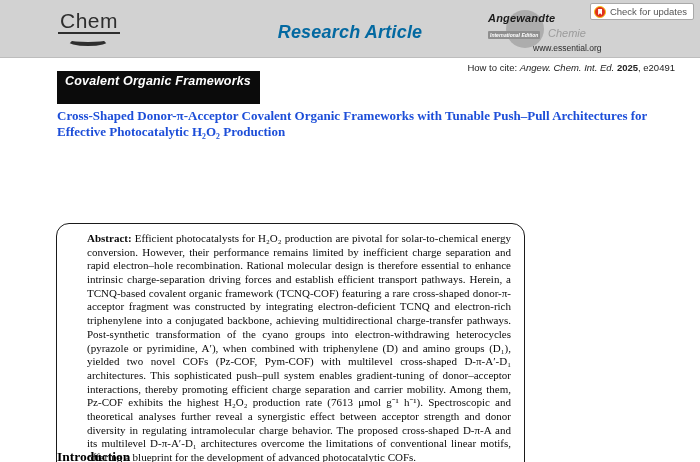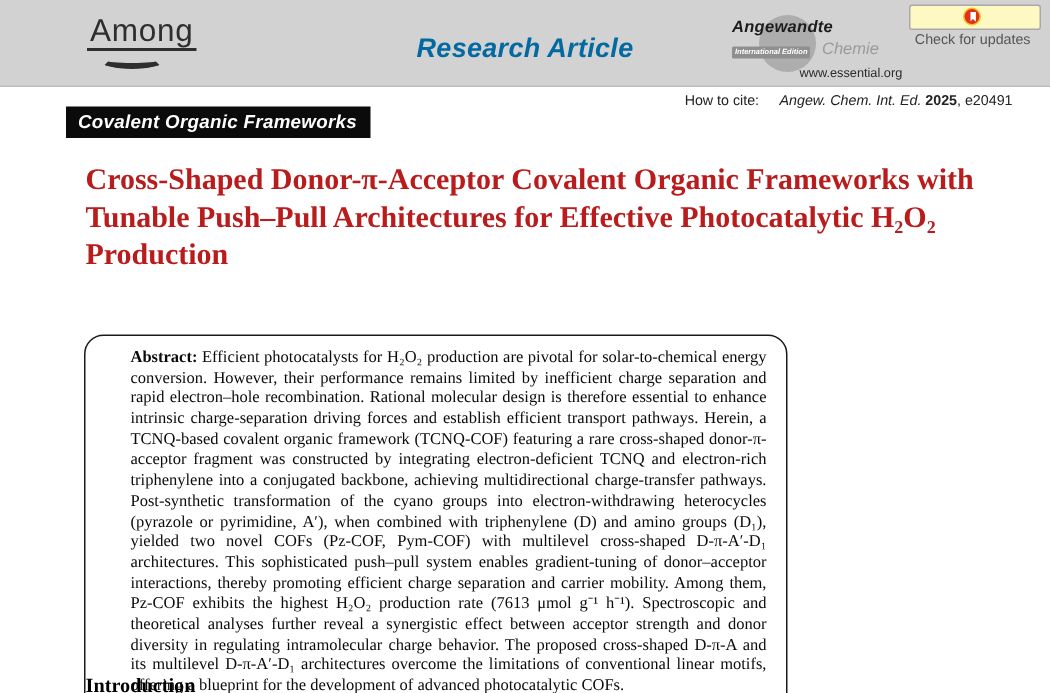--- a/index.html
+++ b/index.html
@@ -55,48 +55,48 @@
   }
   .angw-chemie{
     position:absolute;left:68px;top:15px;font-size:11px;font-style:italic;color:#9b9b9b;
   }
   .angw-url{
     position:absolute;left:53px;top:31px;font-size:8.5px;color:#2b2b2b;
   }
   
   .check-badge{
     position:absolute;right:6px;top:3px;height:17px;display:flex;align-items:center;gap:4px;
-    background:#fef9c3;border:1px solid #a9a9a9;border-radius:2px;padding:1px 6px 1px 3px;
-    font-family:"Liberation Sans",sans-serif;font-size:9.5px;color:#555;flex-direction:column;
+    background:#ffffff;border:1px solid #a9a9a9;border-radius:2px;padding:1px 6px 1px 3px;
+    font-family:"Liberation Sans",sans-serif;font-size:9.5px;color:#555;
   }
   .crossref-icon{
     width:12px;height:12px;border-radius:50%;
     background:var(--accent_red,#e0301e);position:relative;flex:0 0 auto;
     border:1px solid var(--accent_yellow,#f5c518);
   }
   .crossref-icon::after{
     content:"";position:absolute;left:3.2px;top:2px;width:4px;height:6.5px;
     background:#fff;clip-path:polygon(0 0,100% 0,100% 100%,50% 72%,0 100%);
   }
   
   .cite{
     position:absolute;right:25px;top:62px;text-align:right;
     font-family:"Liberation Sans",sans-serif;font-size:9.5px;color:#222;line-height:1.3;
   }
-  .cite .it{font-style:italic;margin-left:11px;}
+  .cite .it{font-style:italic;}
   .cite .bd{font-weight:bold;}
   
   .topic-tag{
-    position:absolute;left:44px;top:71px;background:var(--tag_black,#0b0b0b);color:#fff;
+    position:absolute;left:57px;top:71px;background:var(--tag_black,#0b0b0b);color:#fff;
     font-family:"Liberation Sans",sans-serif;font-size:12.5px;font-weight:bold;font-style:italic;
-    padding:3px 9px 4px 8px;letter-spacing:0.2px;
+    padding:3px 9px 16px 8px;letter-spacing:0.2px;
   }
   .title{
     position:absolute;left:57px;top:108px;width:602px;
-    font-size:20px;font-weight:bold;line-height:1.24;color:#b91c1c;
+    font-size:13px;font-weight:bold;line-height:1.24;color:#1d4ed8;
   }
   .authors{
     position:absolute;left:57px;top:182px;width:600px;
     font-size:13px;font-style:italic;color:#0a0a0a;
   }
   
   .abstract-box{
     position:absolute;left:56px;top:223px;width:469px;
     border:1.3px solid #1a1a1a;border-radius:13px;
     padding:8px 13px 9px 30px;
@@ -114,21 +114,21 @@
   }
 </style>
 </head>
 <body>
 
 <div class="page">
 
   <div class="header">
 
     <div class="gdch">
-      <span class="gdch-text">Among</span>
+      <span class="gdch-text">Chem</span>
       <div class="gdch-arc"></div>
     </div>
 
     <div class="research-article">Research Article</div>
 
     <div class="angw">
       <div class="angw-circle"></div>
       <div class="angw-name">Angewandte</div>
       <div class="angw-edition">International Edition</div>
       <div class="angw-chemie">Chemie</div>

